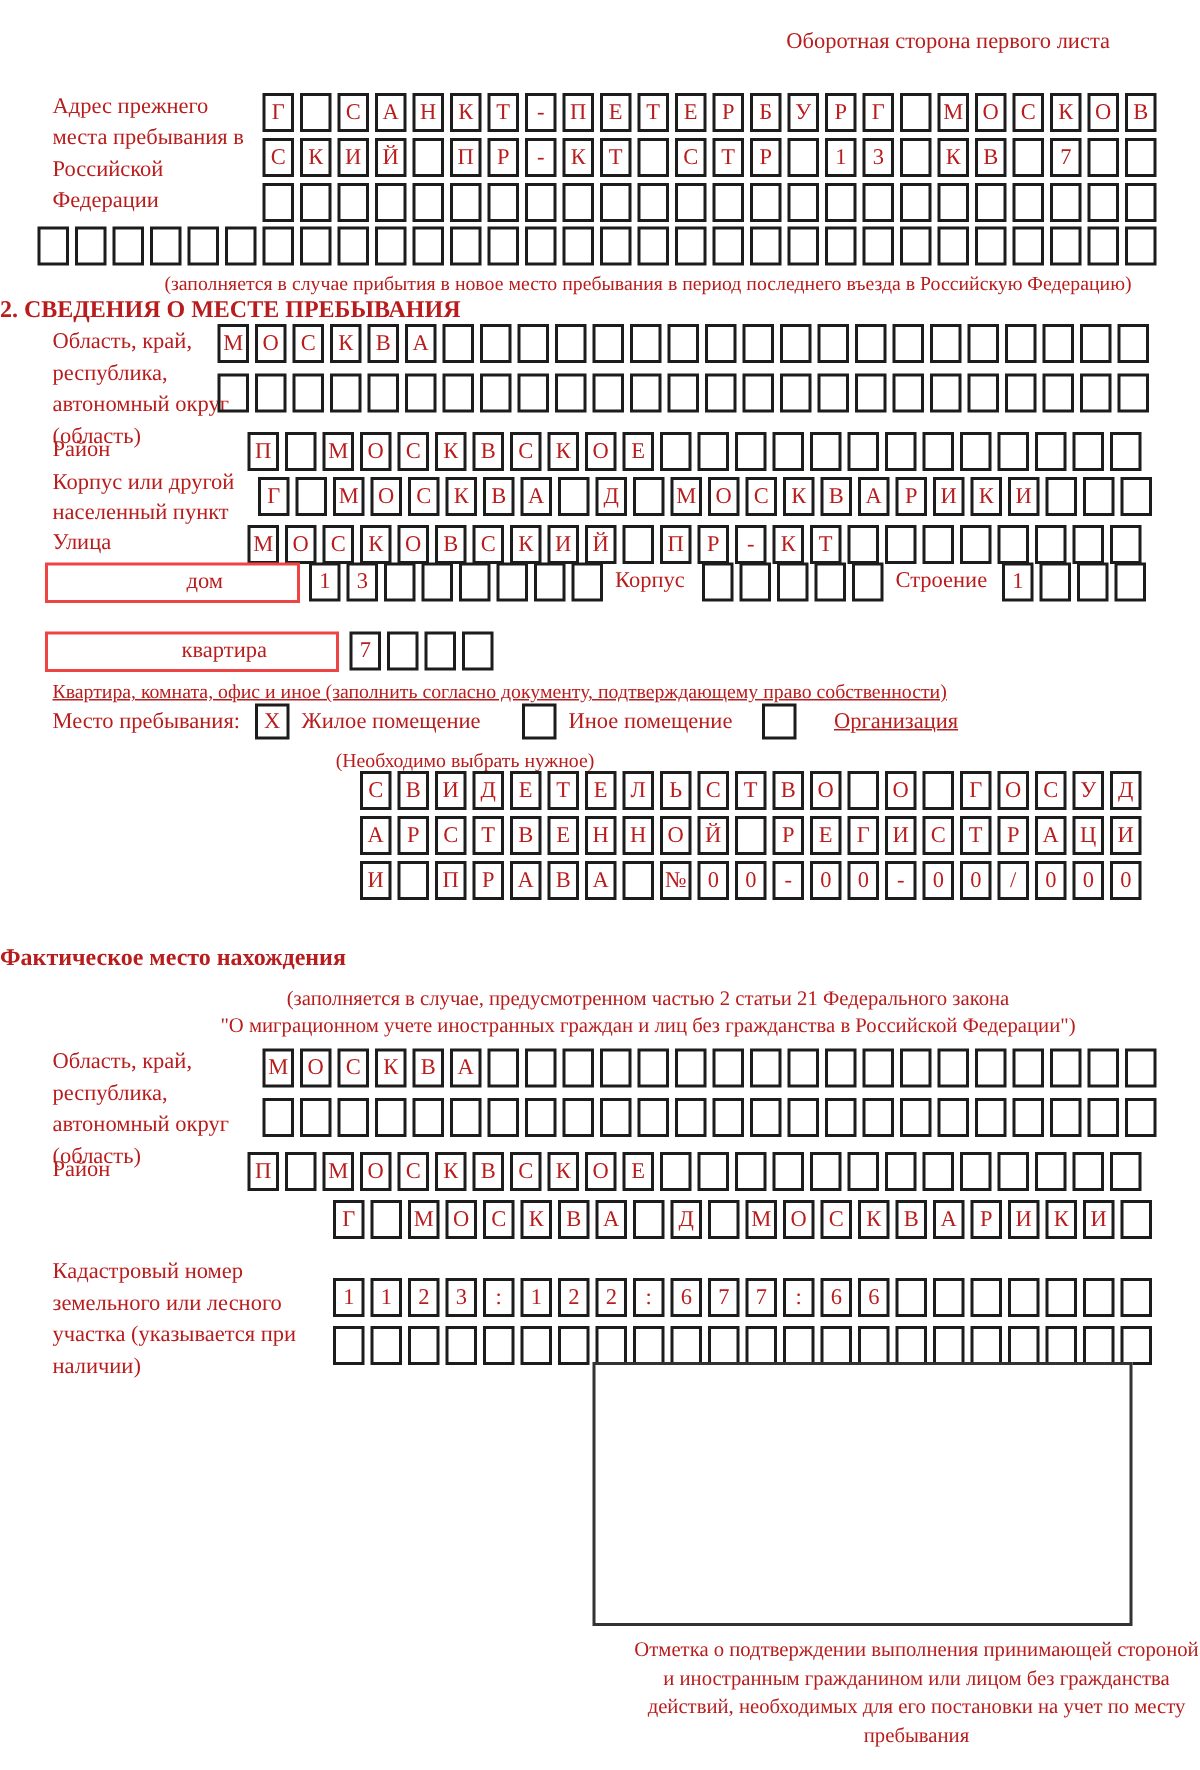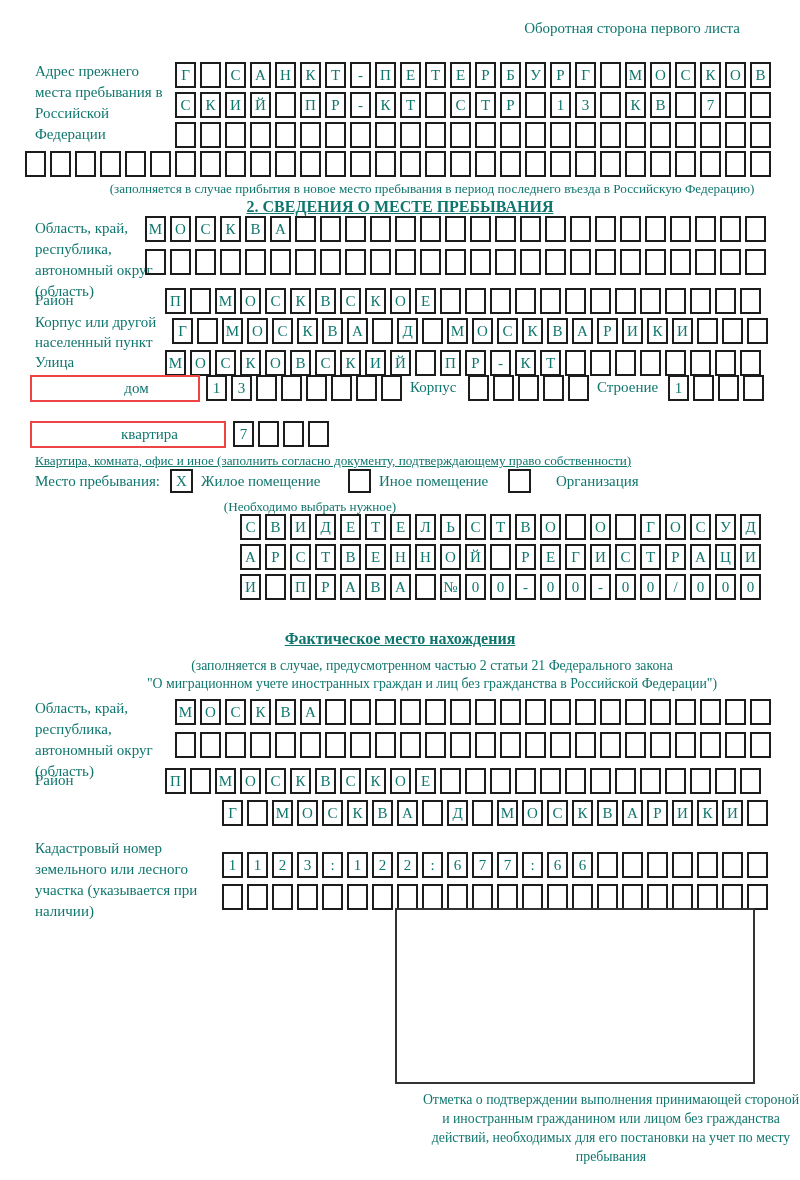--- a/index.html
+++ b/index.html
@@ -1,20 +1,20 @@
 <!DOCTYPE html>
 <html><head>
 <meta charset="utf-8">
 <style>
   html,body{margin:0;padding:0;background:#fff;}
   #form{position:relative;width:800px;height:1180px;background:#fff;
-        font-family:"Liberation Serif","DejaVu Serif",serif;color:#0f766e;}
+        font-family:"Liberation Serif","DejaVu Serif",serif;color:#b91c1c;}
   .lbl{position:absolute;font-size:15px;line-height:21px;}
   .cap{position:absolute;font-size:13.2px;line-height:17px;}
-  .title{position:absolute;left:0;width:800px;text-align:center;font-weight:bold;font-size:16px;text-decoration:underline;}
+  .title{position:absolute;left:0;width:800px;text-align:left;font-weight:bold;font-size:16px;}
   .cellrow{position:absolute;display:flex;gap:4px;}
   .cell{display:inline-block;box-sizing:border-box;width:21px;height:26px;
         border:2px solid #1c1c1c;text-align:center;font-size:15px;line-height:22px;}
   .wordbox{position:absolute;box-sizing:border-box;border:2px solid #ef4444;height:27px;
         display:flex;align-items:center;justify-content:center;font-size:15px;padding-left:43px;}
   .inline-lbl{position:absolute;font-size:15px;}
   .chk{position:absolute;box-sizing:border-box;width:23px;height:24px;border:2px solid #1c1c1c;
         text-align:center;font-size:15px;line-height:20px;}
   .bigbox{position:absolute;box-sizing:border-box;border:2px solid #333;background:#fff;}
   .center{text-align:center;margin-left:32px;}
@@ -316,21 +316,21 @@
       <span class="cell"></span>
     </div>
   <div class="cap" style="left:35px;top:452px;text-decoration:underline;">Квартира, комната, офис и иное (заполнить согласно документу, подтверждающему право собственности)</div>
 
   <div class="inline-lbl" style="left:35px;top:473px;">Место пребывания:</div>
   <div class="chk" style="left:170px;top:469px;">X</div>
   <div class="inline-lbl" style="left:201px;top:473px;">Жилое помещение</div>
   <div class="chk" style="left:348px;top:469px;"></div>
   <div class="inline-lbl" style="left:379px;top:473px;">Иное помещение</div>
   <div class="chk" style="left:508px;top:469px;"></div>
-  <div class="inline-lbl" style="left:556px;top:473px;">Организация</div>
+  <div class="inline-lbl" style="left:556px;top:473px;text-decoration:underline;">Организация</div>
   <div class="cap" style="left:0;top:498px;width:620px;text-align:center;">(Необходимо выбрать нужное)</div>
 
   <div class="cellrow" style="left:240px;top:514px;">
       <span class="cell">С</span>
       <span class="cell">В</span>
       <span class="cell">И</span>
       <span class="cell">Д</span>
       <span class="cell">Е</span>
       <span class="cell">Т</span>
       <span class="cell">Е</span>

